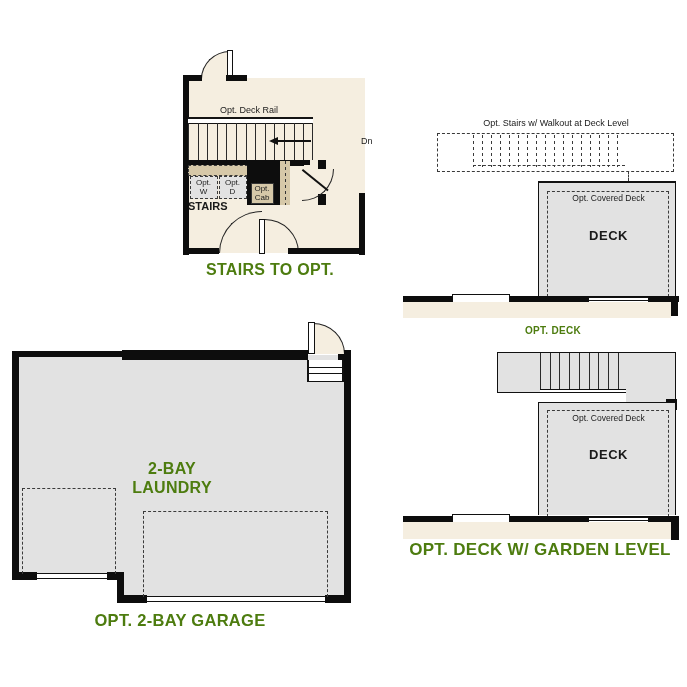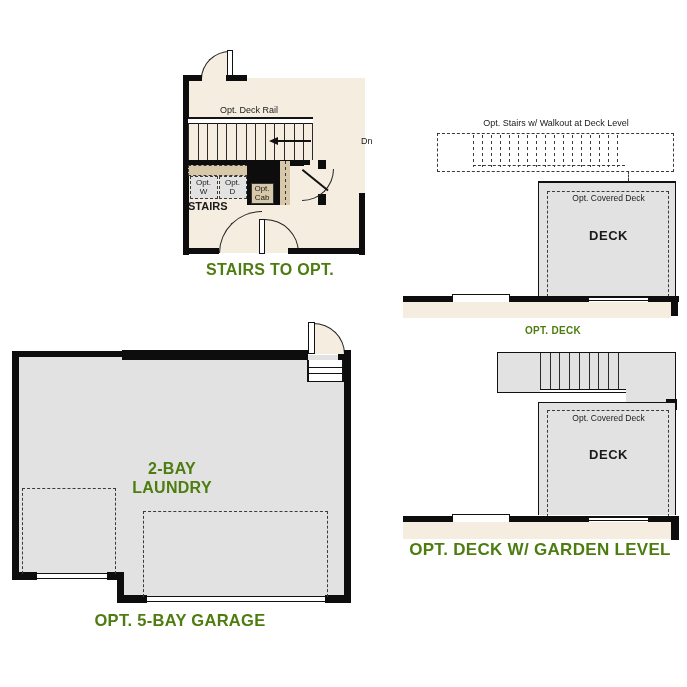--- a/index.html
+++ b/index.html
@@ -142,21 +142,21 @@
     <div class="thin2" style="left:147px;top:596px;width:178px;height:4px;"></div>
     <div class="wall" style="left:325px;top:595px;width:21px;height:8px;"></div>
 
     <div class="dashed nobottom" style="left:22px;top:488px;width:92px;height:85px;"></div>
     <div class="dashed nobottom" style="left:143px;top:511px;width:183px;height:85px;"></div>
 
     <div class="title" style="left:97px;top:459px;width:150px;font-size:16px;line-height:19px;">
       <span>2-BAY</span><br>
       <span>LAUNDRY</span>
     </div>
-    <div class="title" style="left:55px;top:611px;width:250px;font-size:16.5px;">OPT. 5-BAY GARAGE</div>
+    <div class="title" style="left:55px;top:611px;width:250px;font-size:16.5px;">OPT. 2-BAY GARAGE</div>
   </div>
 
   <div>
     <div class="gray" style="left:497px;top:352px;width:128px;height:39px;border:1.2px solid #111;"></div>
     <div class="treads4" style="left:540px;top:353px;width:86px;height:37px;"></div>
     <div class="abs" style="left:540px;top:389px;width:86px;height:2px;background:#fff;border-top:1px solid #111;border-bottom:1px solid #111;"></div>
     <div class="gray" style="left:626px;top:352px;width:49px;height:52px;border-top:1.2px solid #111;border-right:1.2px solid #111;"></div>
     <div class="wall" style="left:666px;top:399px;width:11px;height:11px;"></div>
 
     <div class="gray" style="left:538px;top:402px;width:136px;height:112px;border-top:1.5px solid #111;border-left:1.5px solid #111;border-right:1.5px solid #111;"></div>

